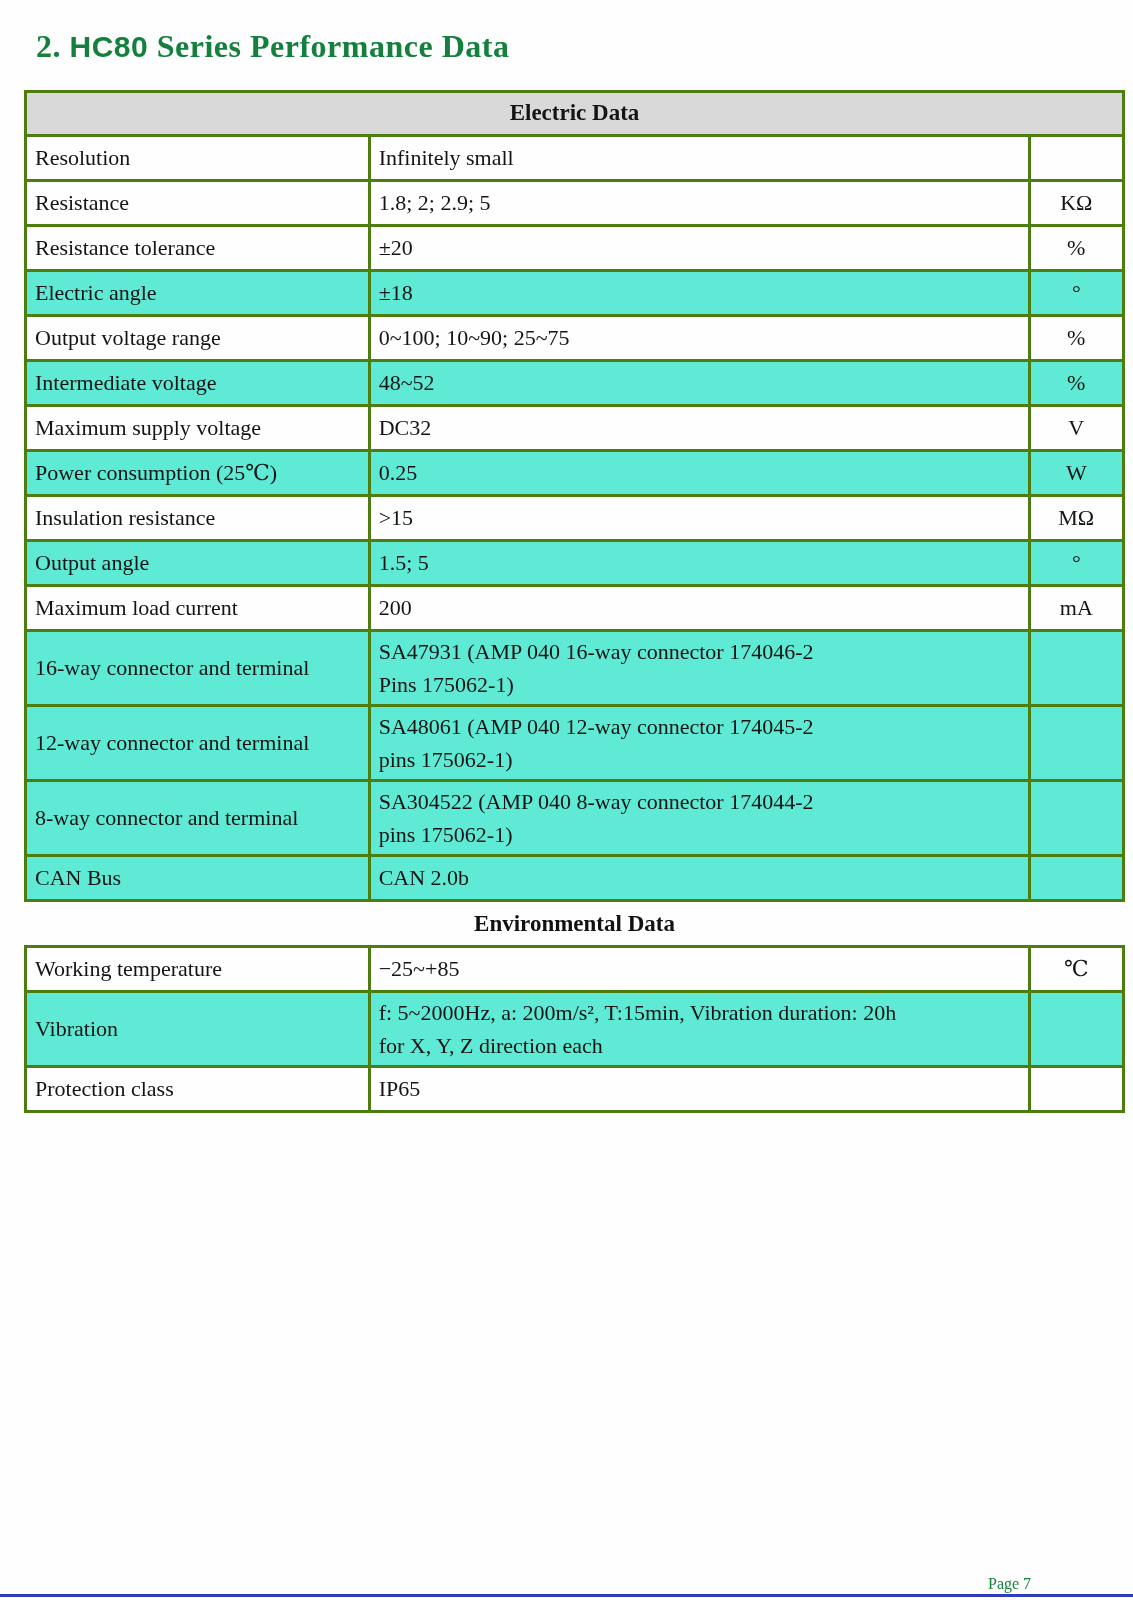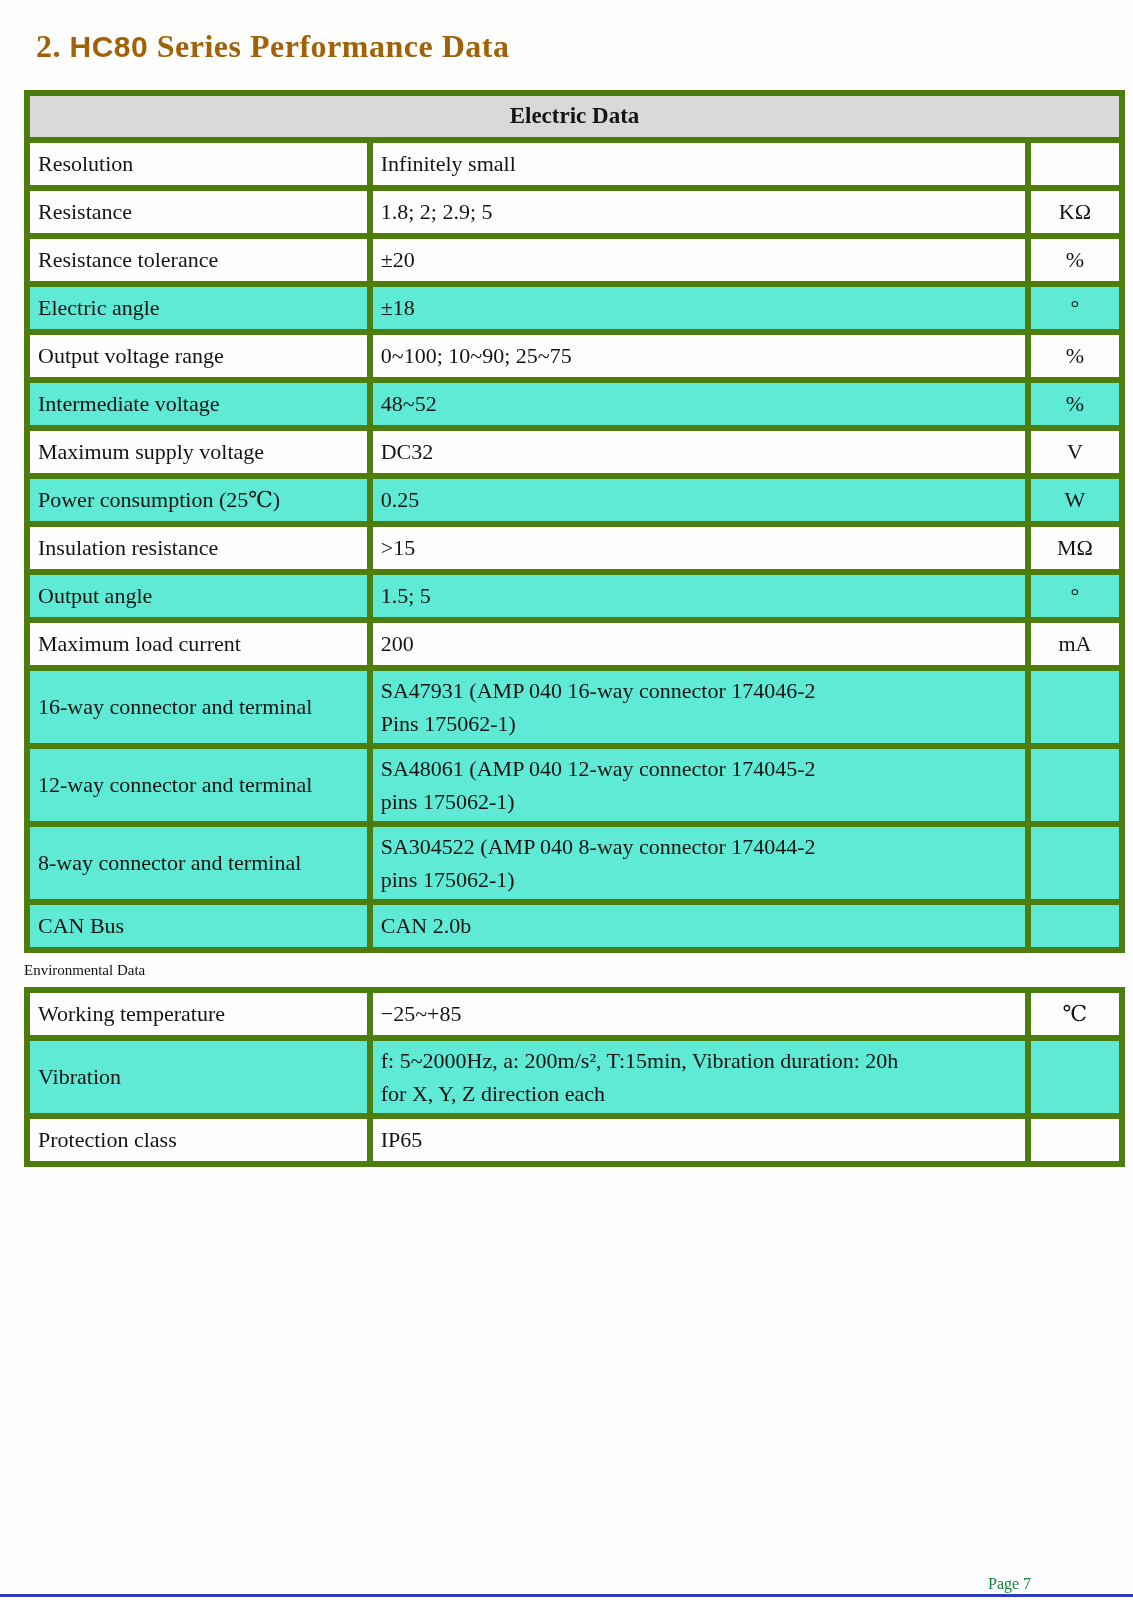--- a/index.html
+++ b/index.html
@@ -15,21 +15,21 @@
     overflow: hidden;
     font-family: "Liberation Serif", "DejaVu Serif", serif;
     color: #141414;
   }
   .doc-title {
     position: absolute;
     top: 28px;
     left: 36px;
     font-size: 32px;
     font-weight: bold;
-    color: #a16207;
+    color: #15803d;
     letter-spacing: 0.5px;
     white-space: nowrap;
   }
   .doc-title .model {
     font-family: "Liberation Sans", "DejaVu Sans", sans-serif;
     font-weight: 600;
     font-size: 30px;
   }
   .content {
     position: absolute;
@@ -40,21 +40,21 @@
   table.spec {
     width: 100%;
     border-collapse: collapse;
     table-layout: fixed;
     font-size: 22px;
   }
   table.spec col.c1 { width: 31.3%; }
   table.spec col.c2 { width: 60.1%; }
   table.spec col.c3 { width: 8.6%; }
   table.spec td, table.spec th {
-    border: 6px solid #4d7c0f;
+    border: 3px solid #4d7c0f;
     padding: 3px 8px;
     line-height: 1.5;
     vertical-align: middle;
     font-weight: normal;
   }
   table.spec th.table-header {
     background: #d9d9d9;
     font-weight: bold;
     text-align: center;
     font-size: 23px;
@@ -62,23 +62,23 @@
   }
   table.spec tr.shaded td { background: #5eead4; }
   td.label-cell {
     text-align: left;
     padding-left: 14px;
     height: 36px;
   }
   td.value-cell { text-align: left; }
   td.unit-cell  { text-align: center; }
   .section-heading {
-    text-align: left;
-    font-size: 15px;
-    font-weight: normal;
+    text-align: center;
+    font-size: 23px;
+    font-weight: bold;
     margin: 9px 0 8px 0;
     color: #111111;
   }
   .footer-rule {
     position: absolute;
     left: 0;
     top: 1594px;
     width: 1133px;
     height: 3px;
     background: #2e3bbd;

